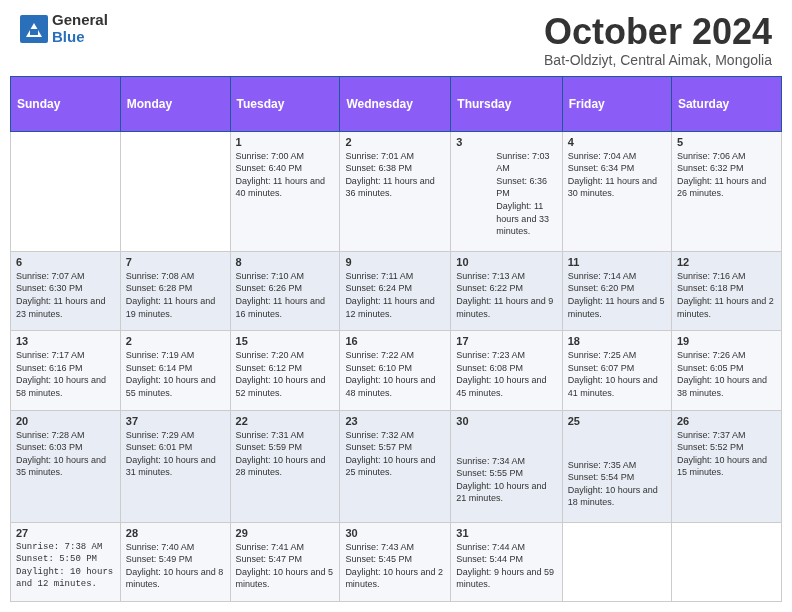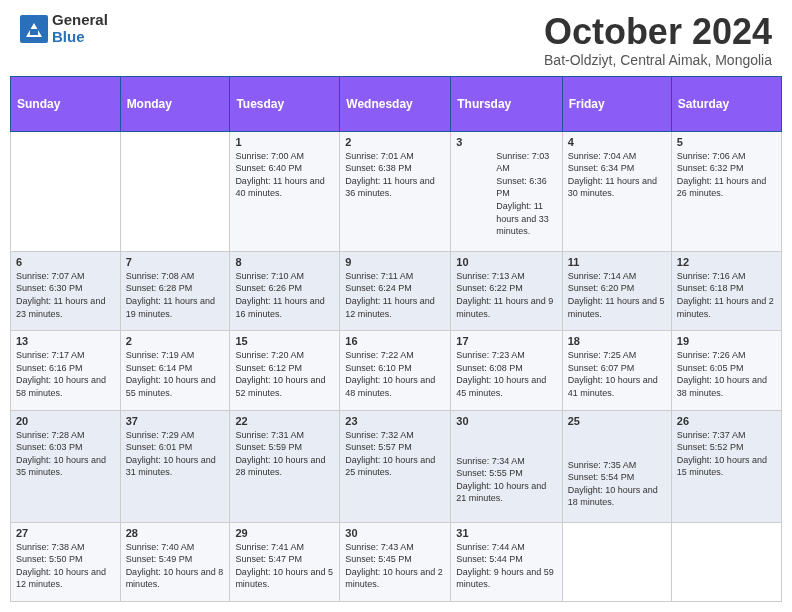--- a/index.html
+++ b/index.html
@@ -306,21 +306,21 @@
             <td>
               <span class="day-number">26</span>
               <div class="day-info" style="white-space: pre-line;">Sunrise: 7:37 AM
 Sunset: 5:52 PM
 Daylight: 10 hours and 15 minutes.</div>
             </td>
           </tr>
           <tr>
             <td>
               <span class="day-number">27</span>
-              <div class="day-info" style="white-space: pre-line;">Sunrise: 7:38 AM
+              <div class="day-info" style="white-space: pre-line; font-family: Liberation Mono, monospace;">Sunrise: 7:38 AM
 Sunset: 5:50 PM
 Daylight: 10 hours and 12 minutes.</div>
             </td>
             <td>
               <span class="day-number">28</span>
               <div class="day-info" style="white-space: pre-line;">Sunrise: 7:40 AM
 Sunset: 5:49 PM
 Daylight: 10 hours and 8 minutes.</div>
             </td>
             <td>

